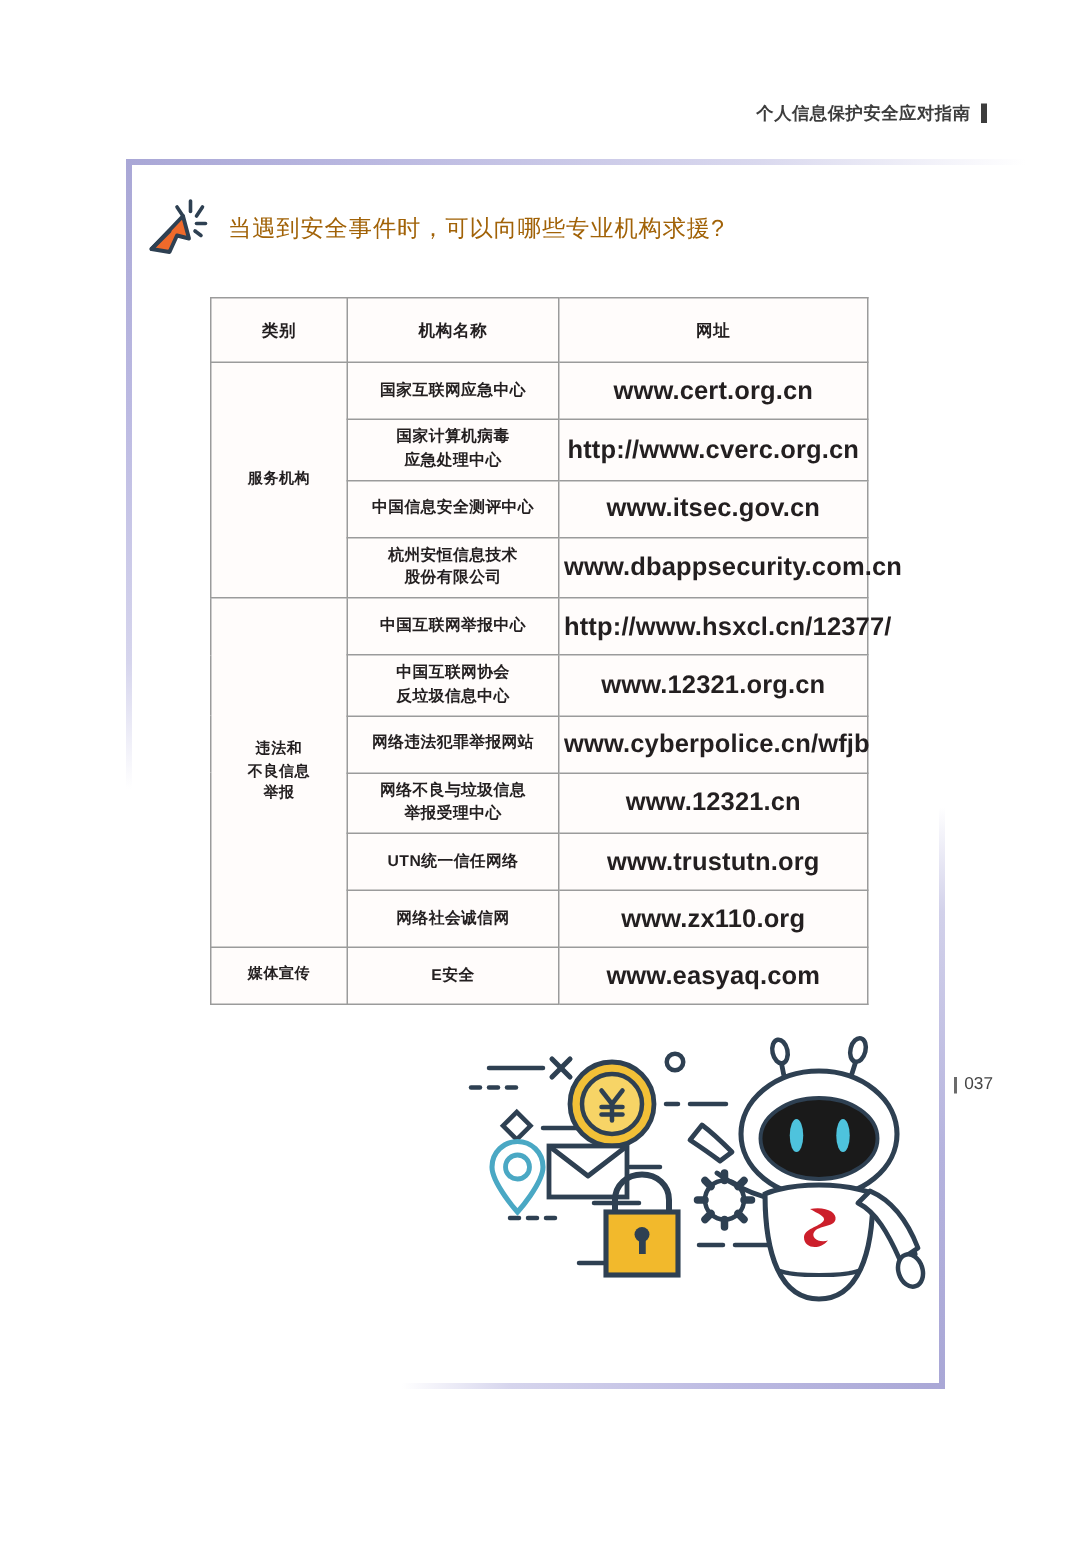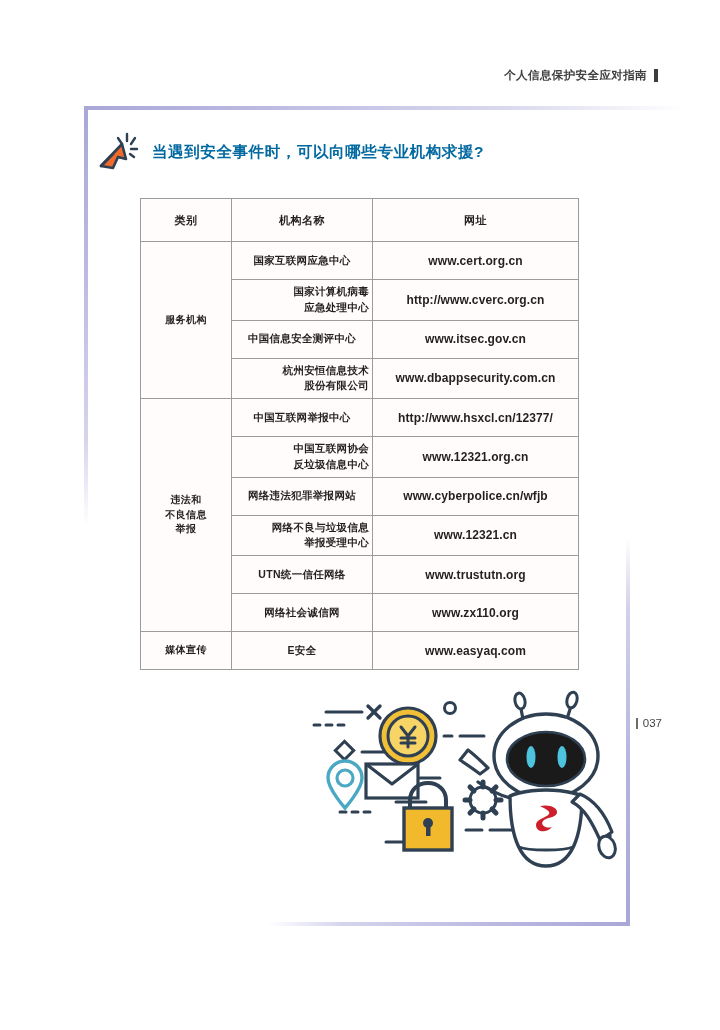--- a/index.html
+++ b/index.html
@@ -83,22 +83,22 @@
     align-items: center;
     gap: 10px;
   }
   .cursor-icon {
     width: 46px;
     height: 44px;
     flex: 0 0 auto;
   }
   .section-title {
     font-size: 15.5px;
-    font-weight: bold;
-    color: #0369a1;
+    font-weight: normal;
+    color: #a16207;
     letter-spacing: 0.6px;
     white-space: nowrap;
   }
 
   
   .info-table {
     position: absolute;
     left: 140px;
     top: 198px;
     width: 438px;
@@ -130,25 +130,25 @@
     line-height: 1.45;
     letter-spacing: 0.4px;
   }
   td.org-cell {
     font-size: 10.5px;
     line-height: 1.45;
     letter-spacing: 0.3px;
     height: 38px;
   }
   td.url-cell {
-    font-size: 12px;
+    font-size: 17px;
     letter-spacing: 0.1px;
     font-weight: bold;
   }
-  td.org-cell.two-line { line-height: 1.5; text-align: right; }
+  td.org-cell.two-line { line-height: 1.5; }
 
   
   .illustration {
     position: absolute;
     left: 300px;
     top: 690px;
     width: 330px;
     height: 215px;
   }
 

